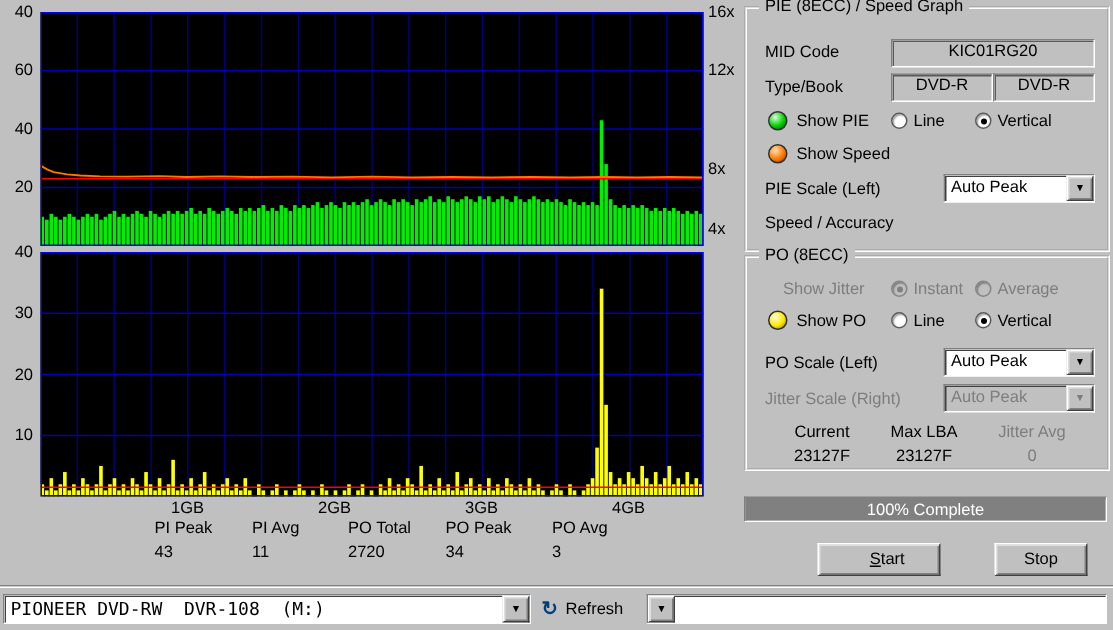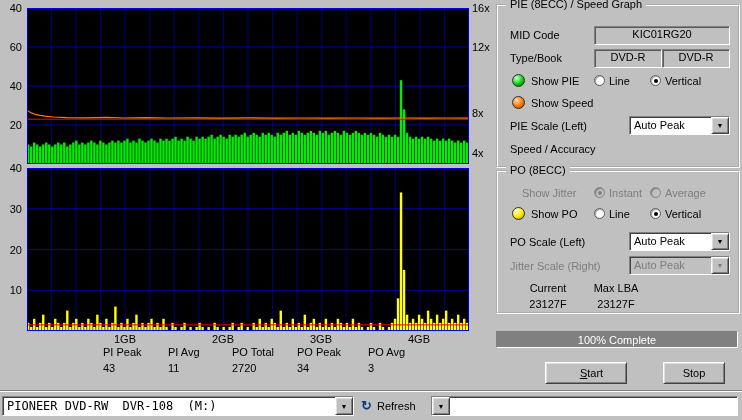--- a/index.html
+++ b/index.html
@@ -474,20 +474,24 @@
     </div>
 
     <div class="abs" style="left:18px;top:110px;width:64px;text-align:center;">
       <div class="stat-label">Current</div>
       <div>23127F</div>
     </div>
     <div class="abs" style="left:86px;top:110px;width:64px;text-align:center;">
       <div class="stat-label">Max LBA</div>
       <div>23127F</div>
     </div>
+    <div class="abs disabled-text" style="left:158px;top:110px;width:64px;text-align:center;">
+      <div class="stat-label">Jitter Avg</div>
+      <div>0</div>
+    </div>
   </div>
 
   <div class="abs progress-track" style="left:496px;top:331px;width:242px;height:17px;">
     <div class="progress-fill" style="width:100%;">
       <span>100% Complete</span>
     </div>
   </div>
 
   <button class="abs btn" style="left:545px;top:362px;width:82px;height:22px;padding-left:11px;">
     <span class="lbl fl-underline">Start</span>

